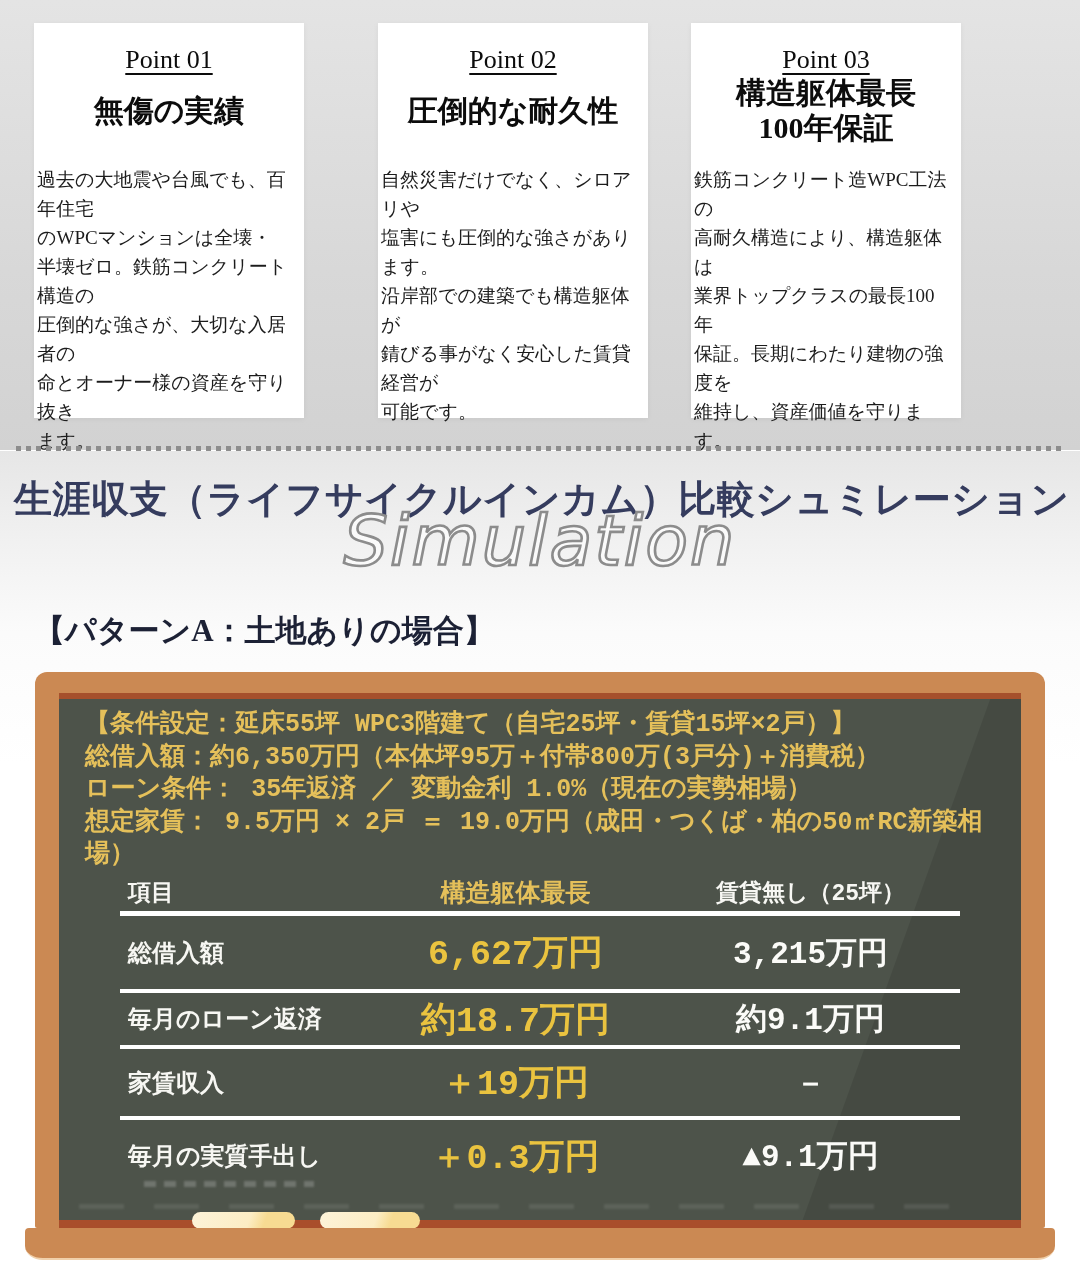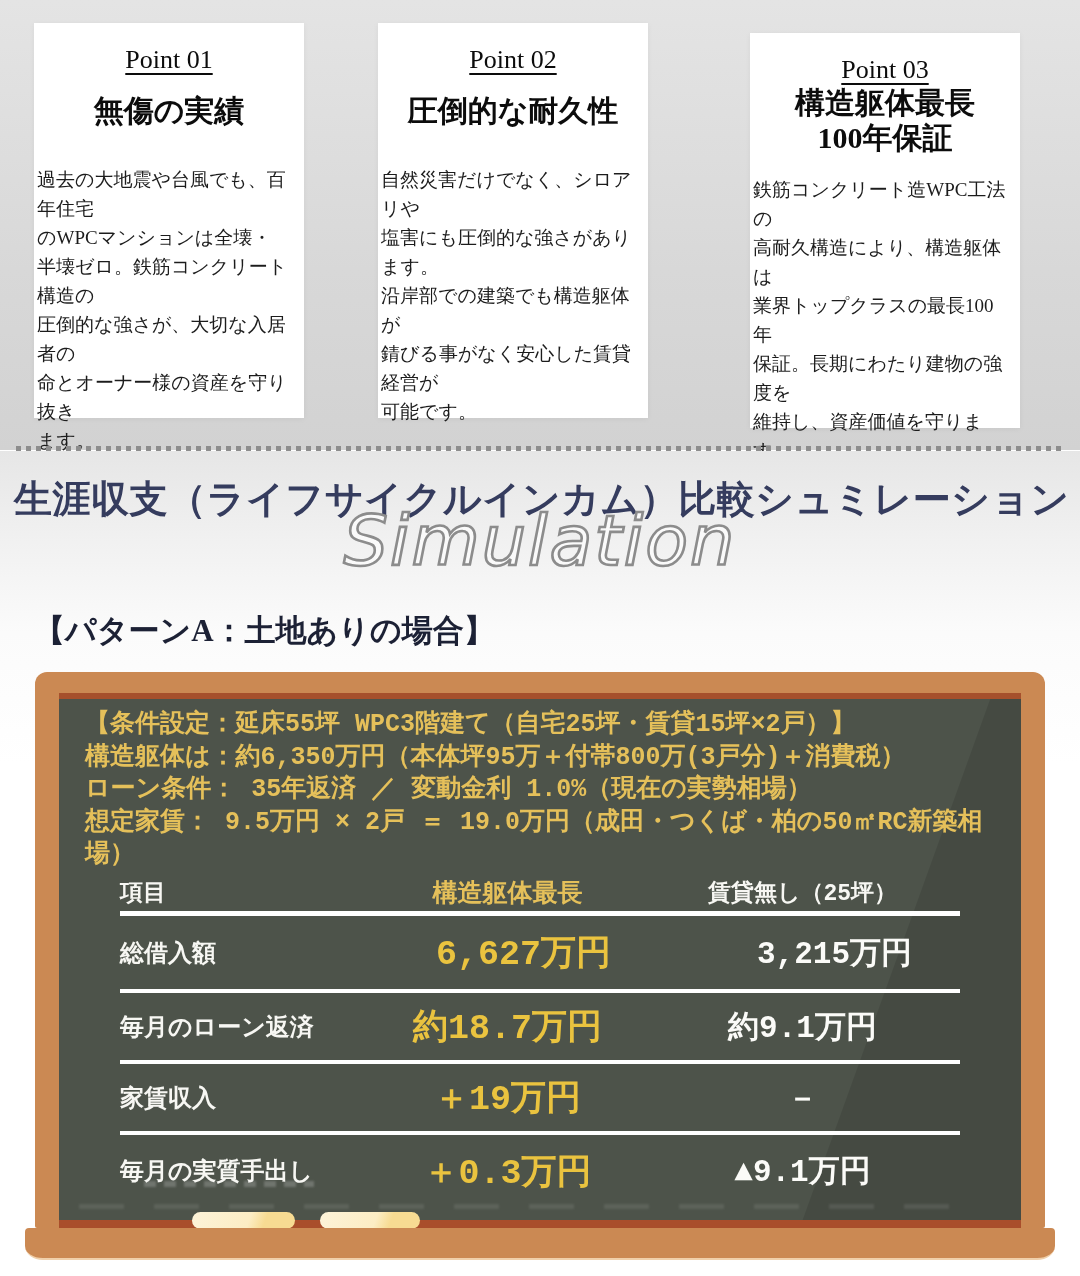--- a/index.html
+++ b/index.html
@@ -3,21 +3,21 @@
 <meta charset="utf-8">
 <style>
   html,body{margin:0;padding:0;background:#fff;}
   .page{position:relative;width:1080px;height:1276px;overflow:hidden;background:#fff;
         font-family:"Liberation Serif","DejaVu Serif",serif;}
   
   .top-bg{position:absolute;top:0;left:0;width:1080px;height:450px;
           background:linear-gradient(180deg,#e4e4e4 0%,#d8d8d8 60%,#d2d2d2 100%);}
   .card{position:absolute;top:23px;width:270px;height:395px;background:#ffffff;
         box-shadow:0 1px 6px rgba(0,0,0,0.05);}
-  .card.c1{left:34px;} .card.c2{left:378px;} .card.c3{left:750px;margin-top:10px;}
+  .card.c1{left:34px;} .card.c2{left:378px;} .card.c3{left:691px;}
   .point-label{margin-top:22px;text-align:center;font-size:26px;color:#0c0c0c;
                text-decoration:underline;text-underline-offset:5px;text-decoration-thickness:2px;}
   .point-title{height:62px;margin-top:4px;display:flex;align-items:center;justify-content:center;
                font-weight:bold;font-size:30px;line-height:35px;color:#0c0c0c;
                white-space:pre-line;text-align:center;}
   .point-body{margin-top:24px;padding:0 8px 0 3px;font-size:19px;line-height:29px;
               color:#1c1c1c;white-space:pre-line;}
   
   .divider{position:absolute;top:446px;left:16px;width:1048px;height:5px;
            background:repeating-linear-gradient(90deg,#8d8d8d 0 5px,transparent 5px 10px);}
@@ -43,24 +43,24 @@
   .sheen{position:absolute;left:0;top:0;width:100%;height:100%;background:rgba(0,0,0,0.10);
          clip-path:polygon(96.8% 0,100% 0,100% 100%,77.3% 100%);}
   .dust-a{position:absolute;left:85px;top:482px;width:170px;height:6px;filter:blur(1px);
           background:repeating-linear-gradient(90deg,rgba(255,255,255,0.20) 0 12px,transparent 12px 20px);}
   .dust-b{position:absolute;left:20px;top:505px;width:880px;height:5px;filter:blur(1px);
           background:repeating-linear-gradient(90deg,rgba(255,255,255,0.09) 0 45px,transparent 45px 75px);}
   .conditions{position:absolute;left:26px;top:10px;font-weight:bold;font-size:25px;
               line-height:32.5px;color:var(--gold,#e5c05a);}
   
   .btable{position:absolute;left:61px;top:175px;width:840px;}
-  .brow{display:grid;grid-template-columns:250px 275px 315px;align-items:center;}
+  .brow{display:grid;grid-template-columns:250px 275px 315px;align-items:center;margin-left:8px;}
   .brow .c2,.brow .c3{text-align:center;}
   .brow.hdr{height:37px;}
-  .brow.r1{height:73px;gap:16px;} .brow.r2{height:67px;} .brow.r3{height:67px;} .brow.r4{height:72px;}
+  .brow.r1{height:73px;} .brow.r2{height:52px;} .brow.r3{height:67px;} .brow.r4{height:72px;}
   .bline{height:4px;background:#ffffff;}
   .bline.thick{height:5px;}
   .h1,.h3{font-weight:bold;font-size:23px;color:#f7f7f3;}
   .h2{font-weight:bold;font-size:25px;color:var(--gold,#e5c05a);}
   .rlabel{font-weight:bold;font-size:24px;color:#f7f7f3;}
   .gval{font-weight:bold;font-size:35px;color:var(--goldbright,#eac33f);}
   .wval{font-weight:bold;font-size:31px;color:#fbfbf8;}
   
   .tray{position:absolute;left:24px;top:548px;width:962px;height:8px;background:#a94e2b;}
   .chalk{position:absolute;top:540px;height:17px;border-radius:9px;
@@ -119,21 +119,21 @@
   <div class="pattern-title">【パターンA：土地ありの場合】</div>
 
   <div class="frame">
     <div class="board">
       <div class="sheen"></div>
       <div class="dust-a"></div>
       <div class="dust-b"></div>
 
       <div class="conditions">
         <div>【条件設定：延床55坪 WPC3階建て（自宅25坪・賃貸15坪×2戸）】</div>
-        <div>構造躯体は：約6,350万円（本体坪95万＋付帯800万(3戸分)＋消費税）</div>
+        <div>総借入額：約6,350万円（本体坪95万＋付帯800万(3戸分)＋消費税）</div>
         <div>ローン条件： 35年返済 ／ 変動金利 1.0%（現在の実勢相場）</div>
         <div>想定家賃： 9.5万円 × 2戸 ＝ 19.0万円（成田・つくば・柏の50㎡RC新築相場）</div>
       </div>
 
       <div class="btable">
         <div class="brow hdr">
           <div class="h1 c1col">項目</div>
           <div class="h2 c2">構造躯体最長</div>
           <div class="h3 c3">賃貸無し（25坪）</div>
         </div>

